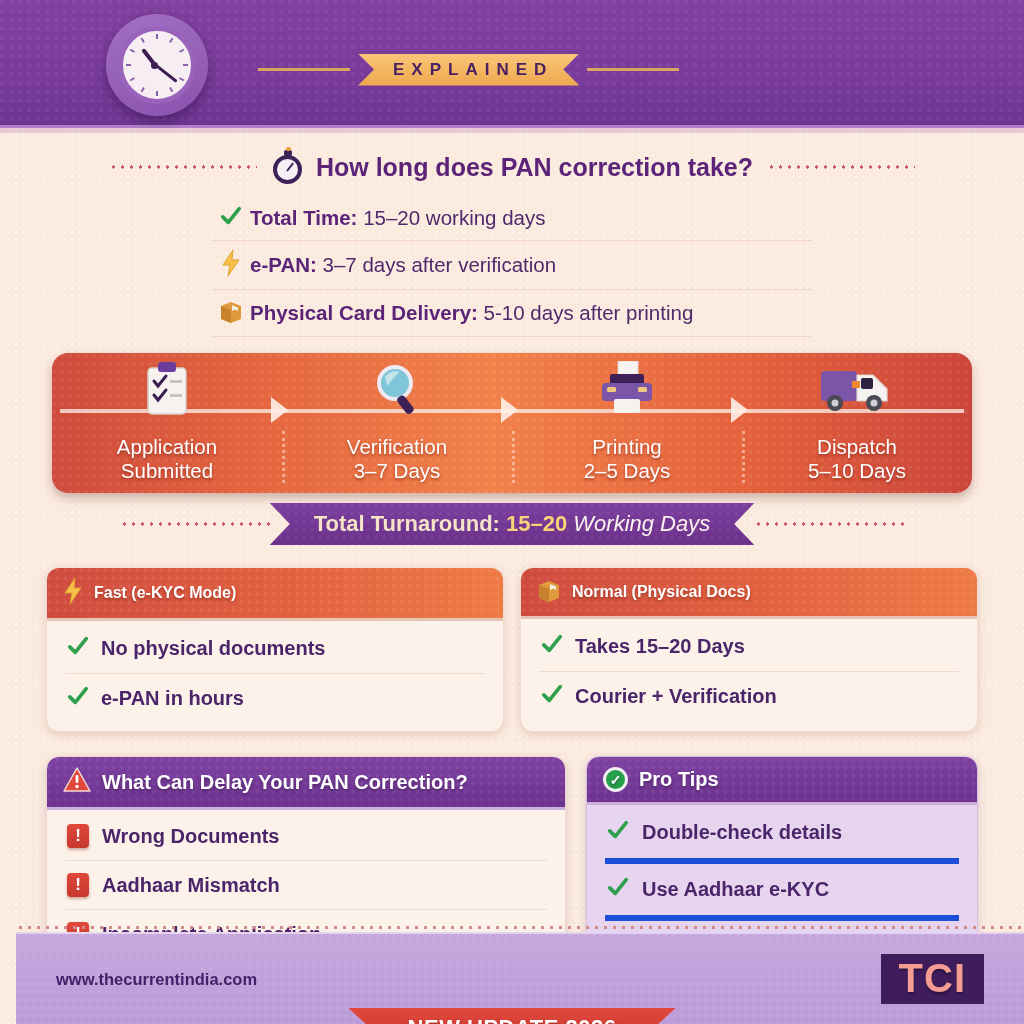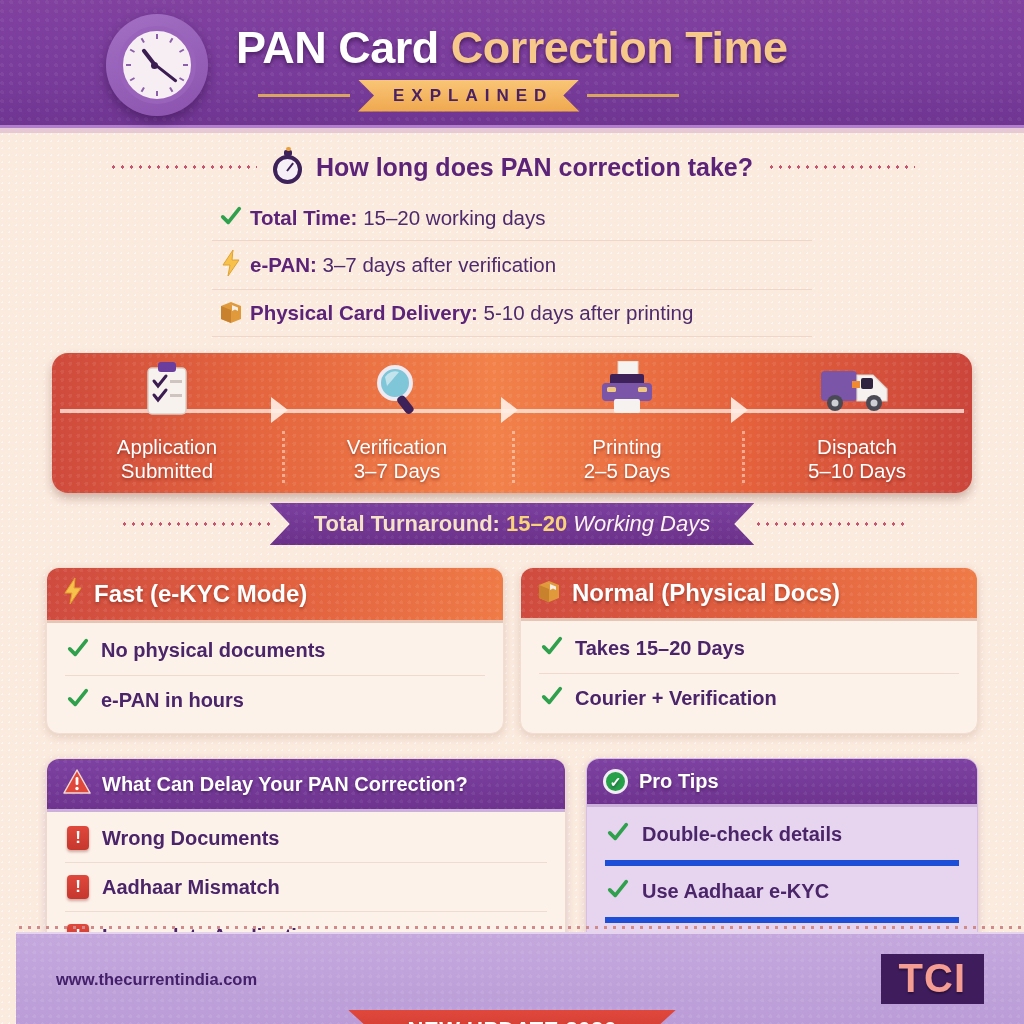--- a/index.html
+++ b/index.html
@@ -222,21 +222,21 @@
     box-shadow: 0 3px 8px rgba(120,60,40,.16);
     border: 1px solid #f2ddd0;
   }
   .ccard-head {
     display: flex; align-items: center; gap: 11px;
     padding: 10px 16px;
     background:
       radial-gradient(circle at 30% 30%, rgba(255,255,255,.07) 0 2px, transparent 2px),
       linear-gradient(90deg, #cf4b3f 0%, #e1603f 50%, #ef7b47 100%);
     background-size: 8px 8px, 100% 100%;
-    color: #fff; font-weight: bold; font-size: 24px;
+    color: #fff; font-weight: bold; font-size: 16px;
     text-shadow: 0 2px 3px rgba(110,30,20,.5);
     border-bottom: 3px solid #e7c5b4;
   }
   .ccard-body { padding: 3px 18px 8px 18px; }
   .ccard-item {
     display: flex; align-items: center; gap: 12px;
     padding: 11px 2px;
     border-bottom: 1px solid #f1d9cb;
     color: #4a2569; font-size: 20px; font-weight: bold;
   }
@@ -353,23 +353,20 @@
         <div class="tick" style="transform:rotate(270deg)"></div>
         <div class="tick" style="transform:rotate(300deg)"></div>
         <div class="tick" style="transform:rotate(330deg)"></div>
         <div class="clock-hand clock-h"></div>
         <div class="clock-hand clock-m"></div>
         <div class="clock-dot"></div>
       </div>
     </div>
 
     <div id="title-wrap">
-      <div id="title">
-        <span class="t-white">PAN Card </span><span class="t-gold">Correction Time</span>
-      </div>
       <div id="explained-row">
         <div class="hline l"></div>
         <div id="explained">EXPLAINED</div>
         <div class="hline r"></div>
       </div>
     </div>
   </div>
 
   <div id="qrow">
     <div class="dotline" id="dl-left"></div>

